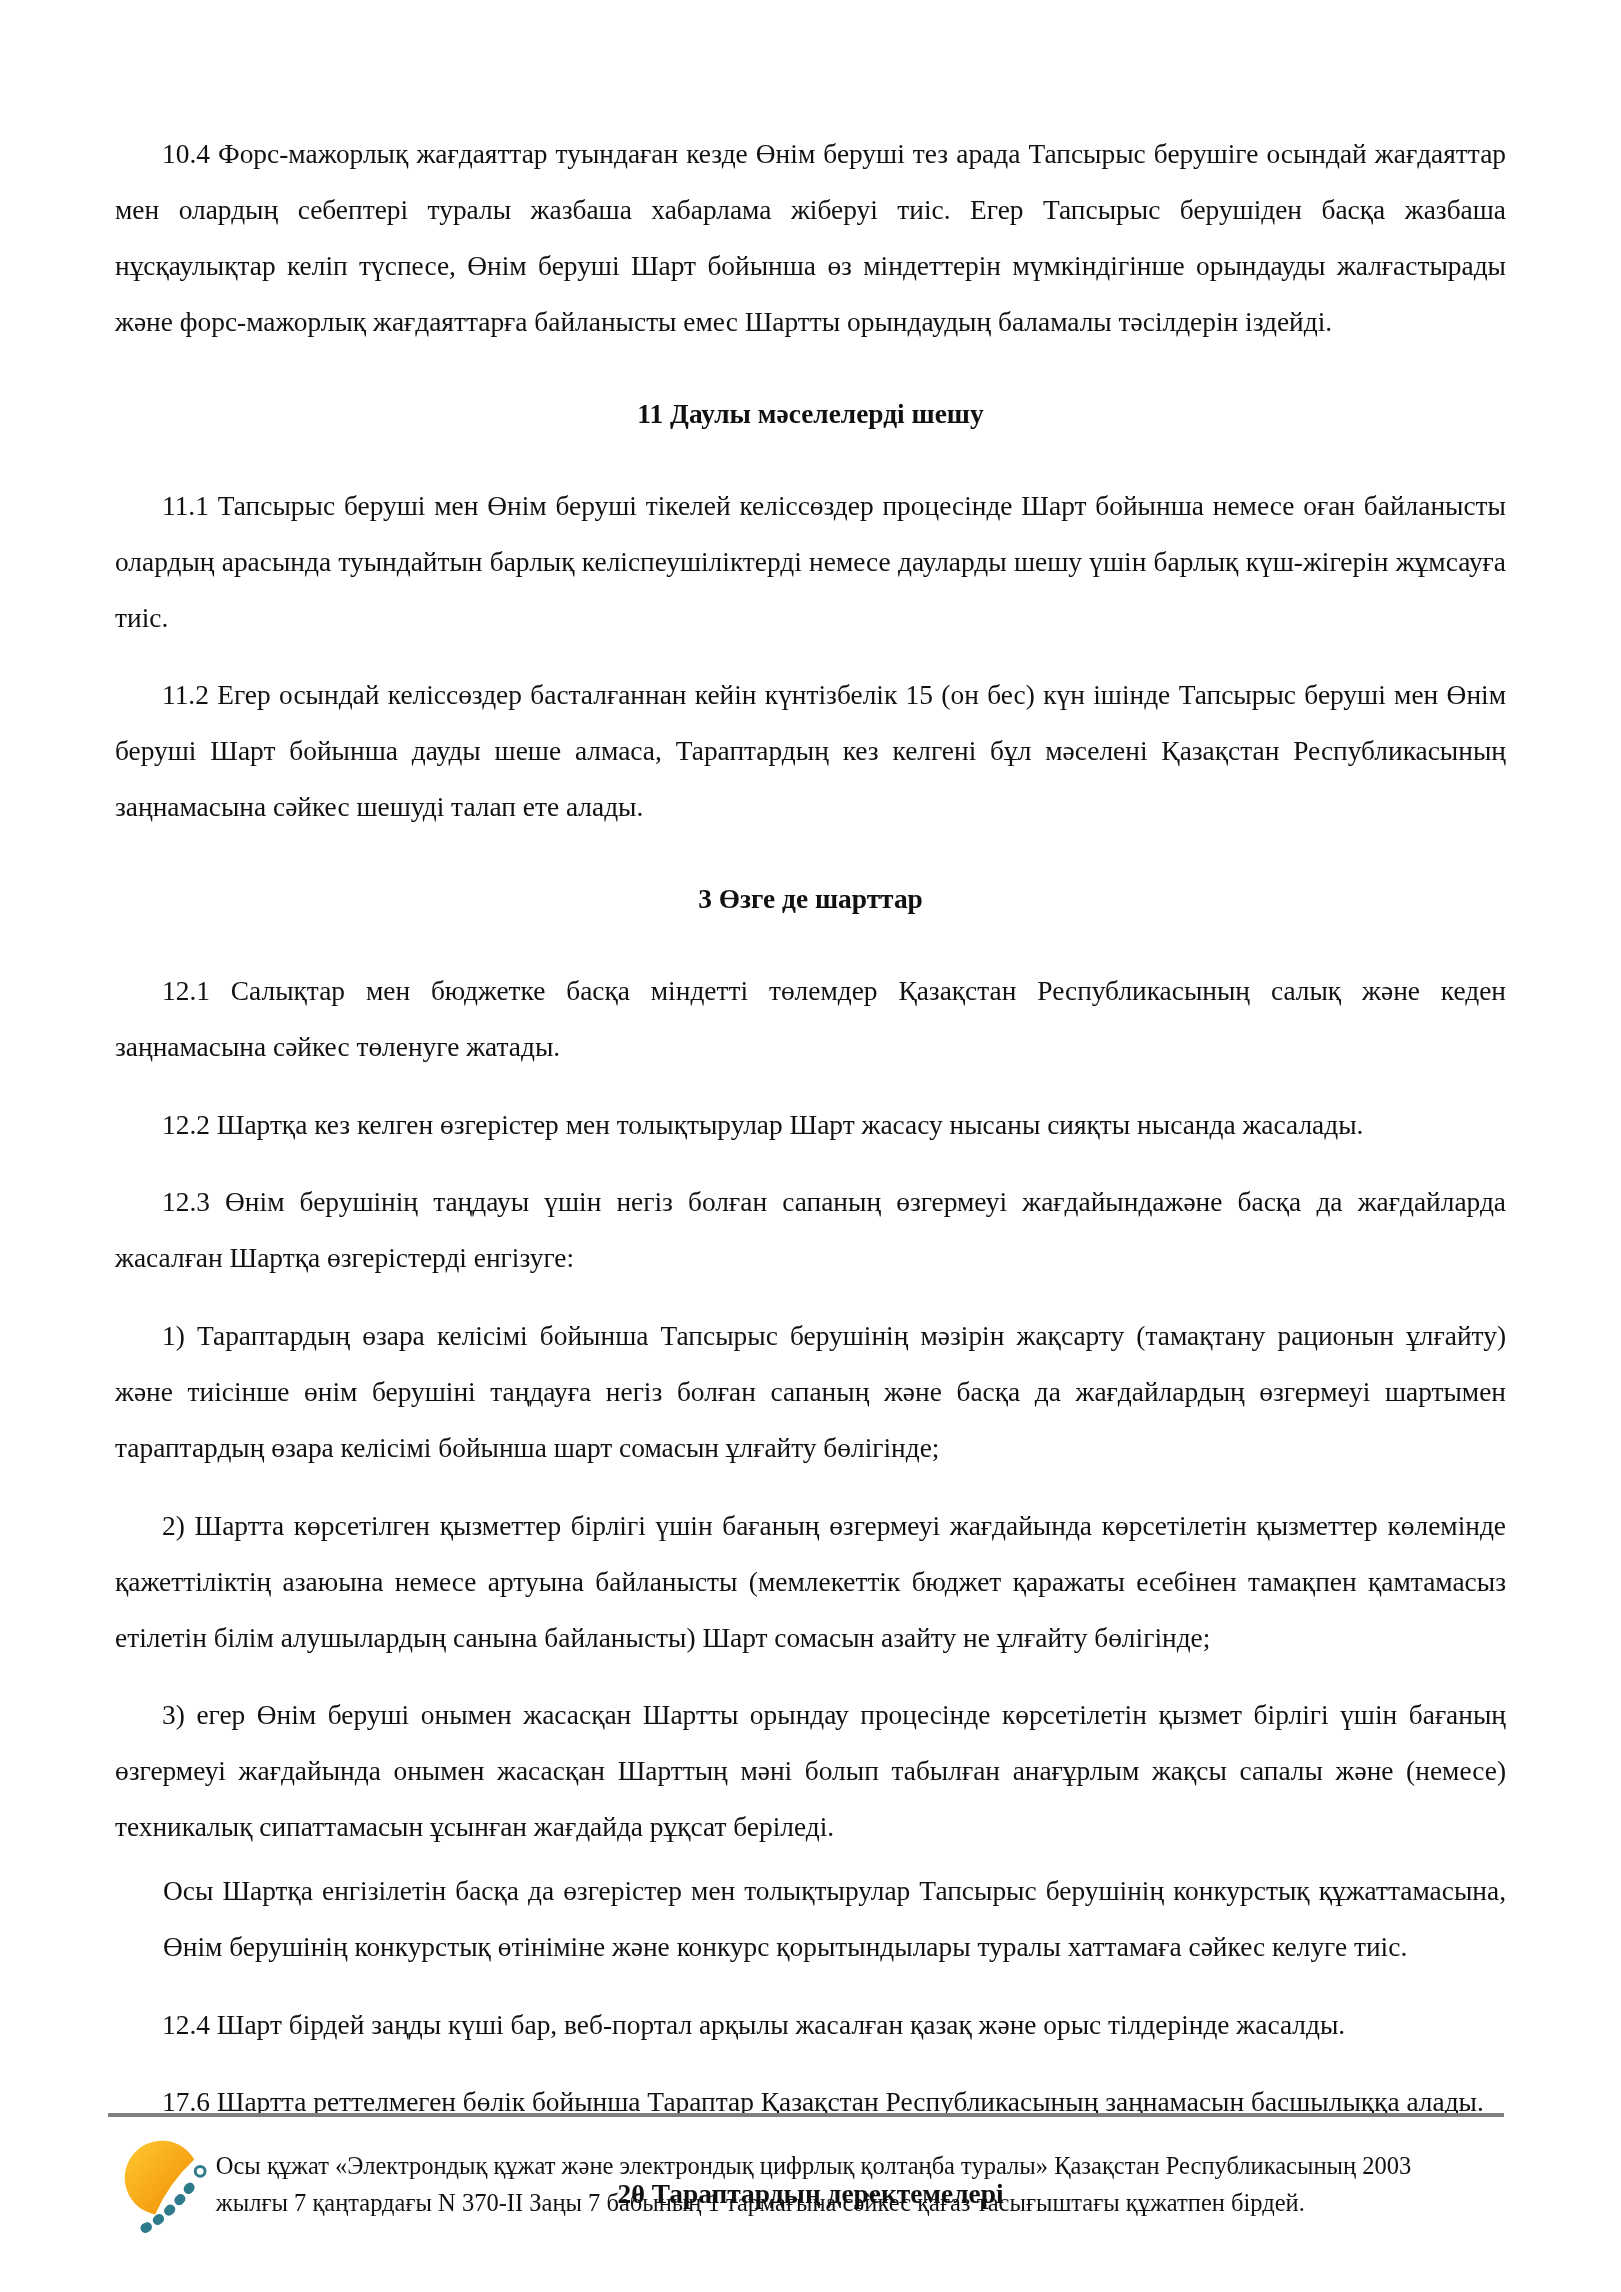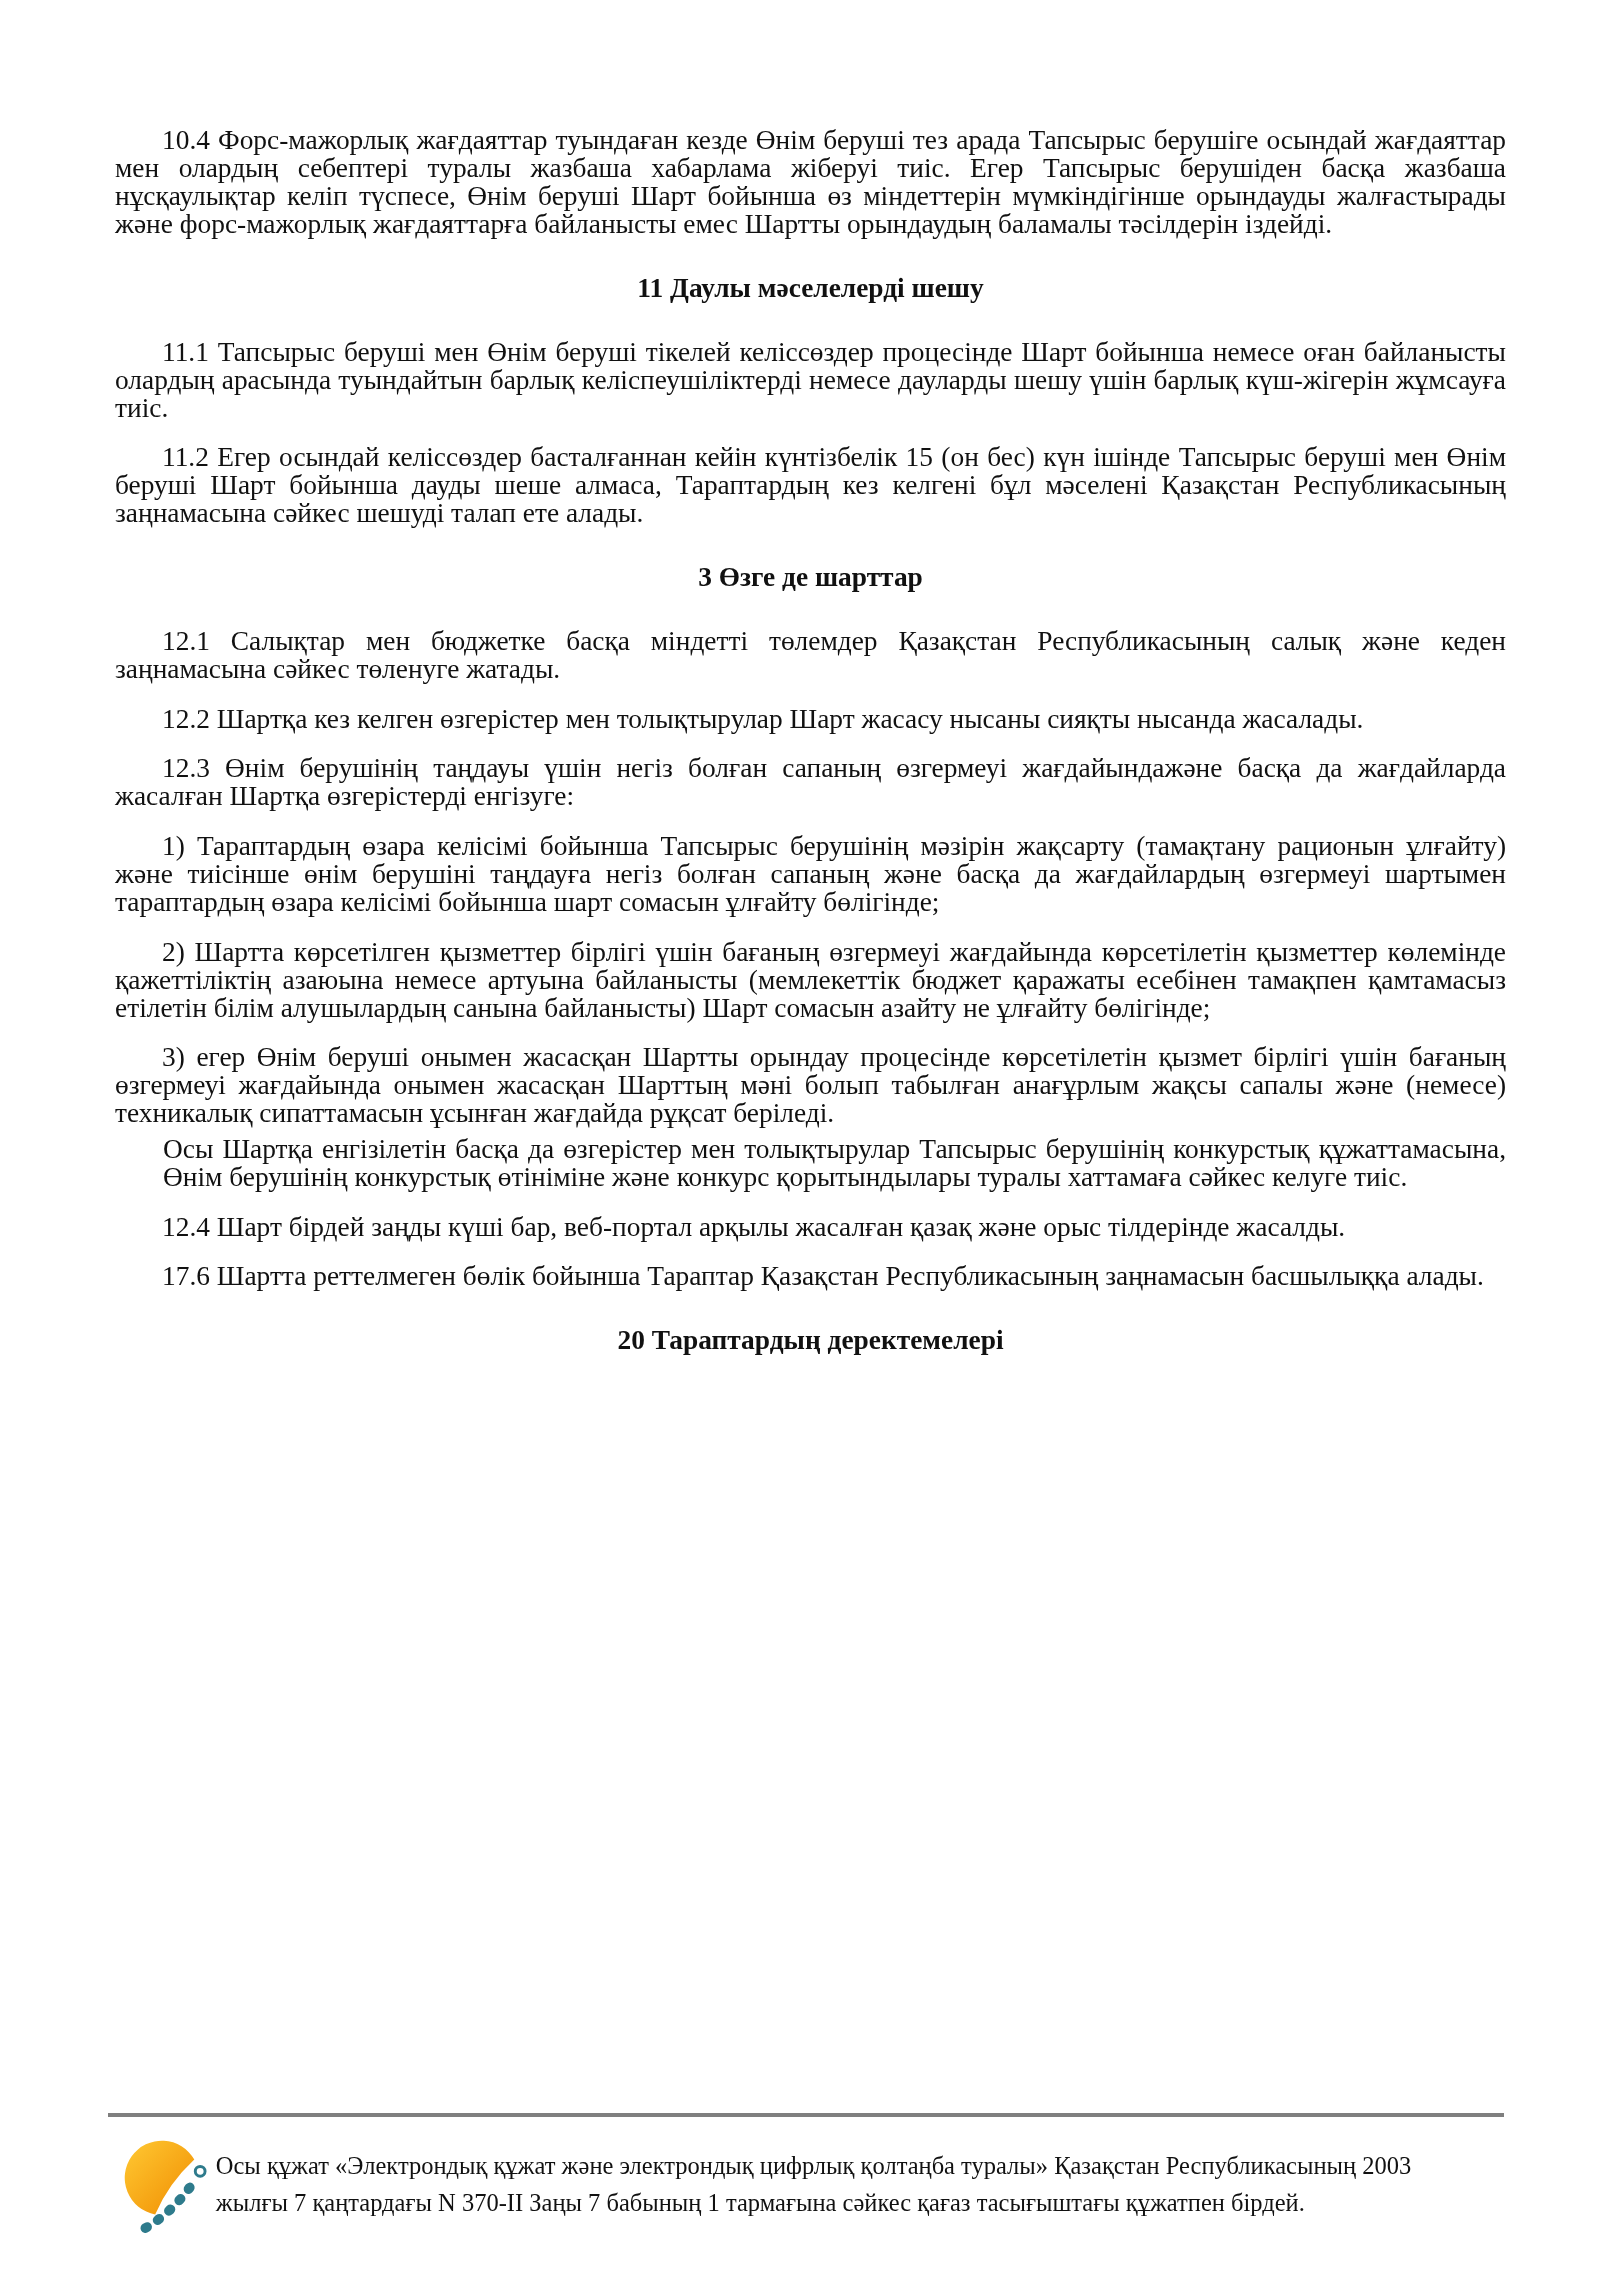--- a/index.html
+++ b/index.html
@@ -10,21 +10,21 @@
   body {
     width: 1621px;
     height: 2293px;
     position: relative;
     font-family: "Liberation Serif", "DejaVu Serif", serif;
     color: #111111;
   }
   .doc {
     padding: 104px 115px 0 115px;
     font-size: 27.4px;
-    line-height: 28px;
+    line-height: 56px;
     text-align: justify;
   }
   .para {
     margin: 21.6px 0;
     text-indent: 47px;
   }
   .para.tight-bottom { margin-bottom: 8px; }
   .para.continuation {
     margin-top: 0;
     text-indent: 0;

